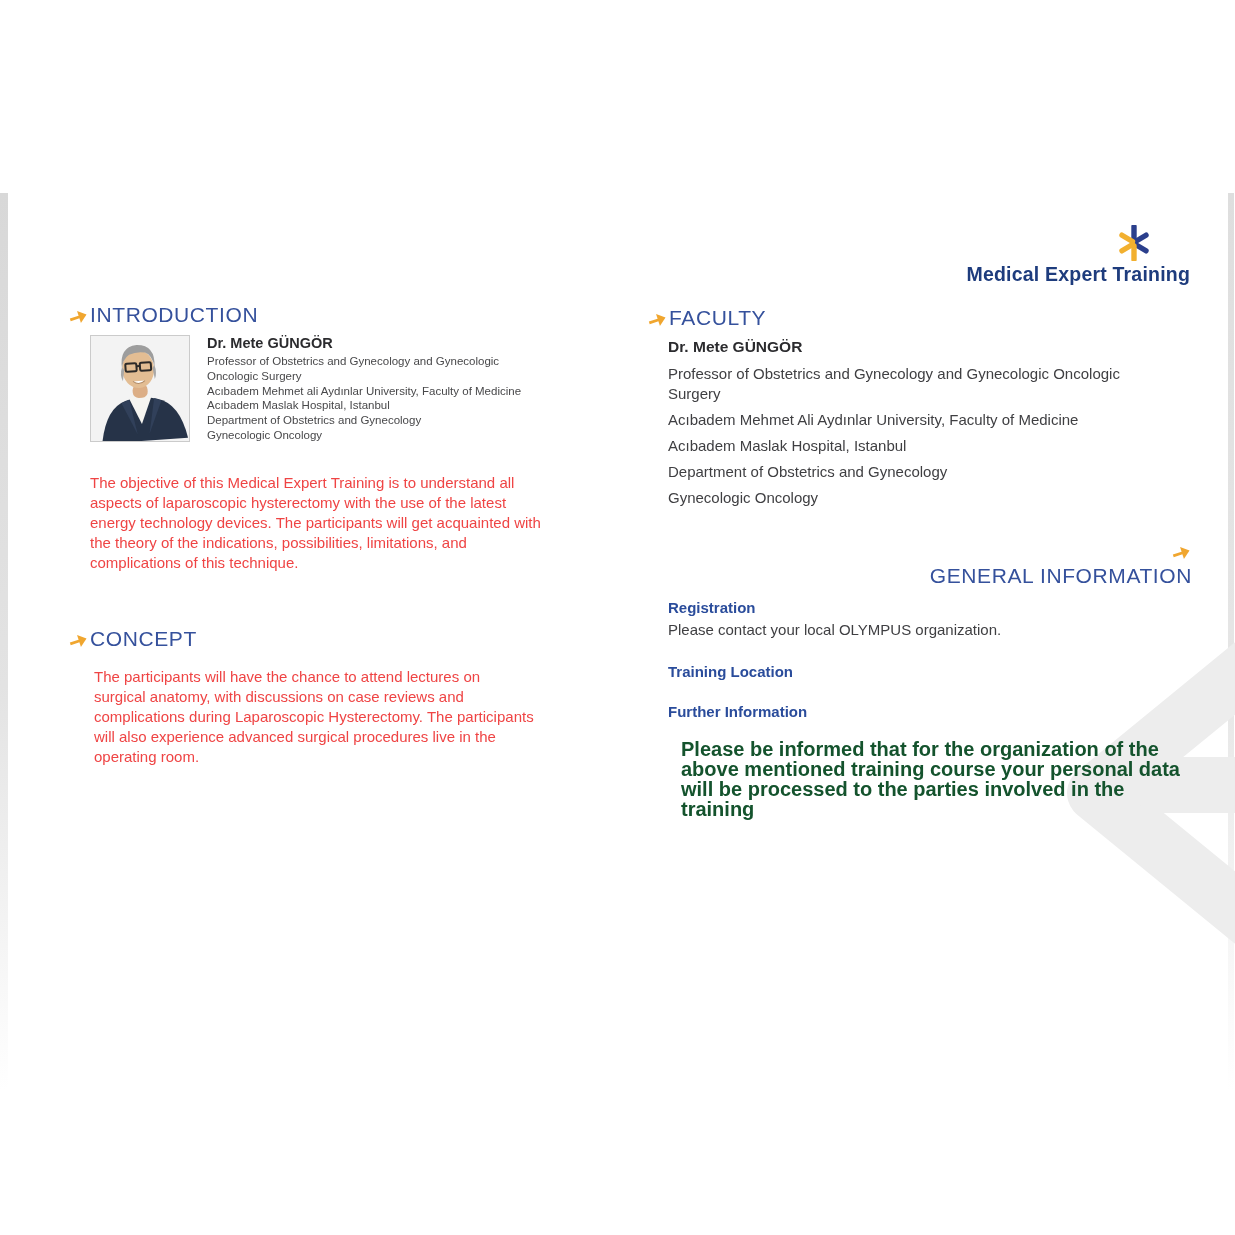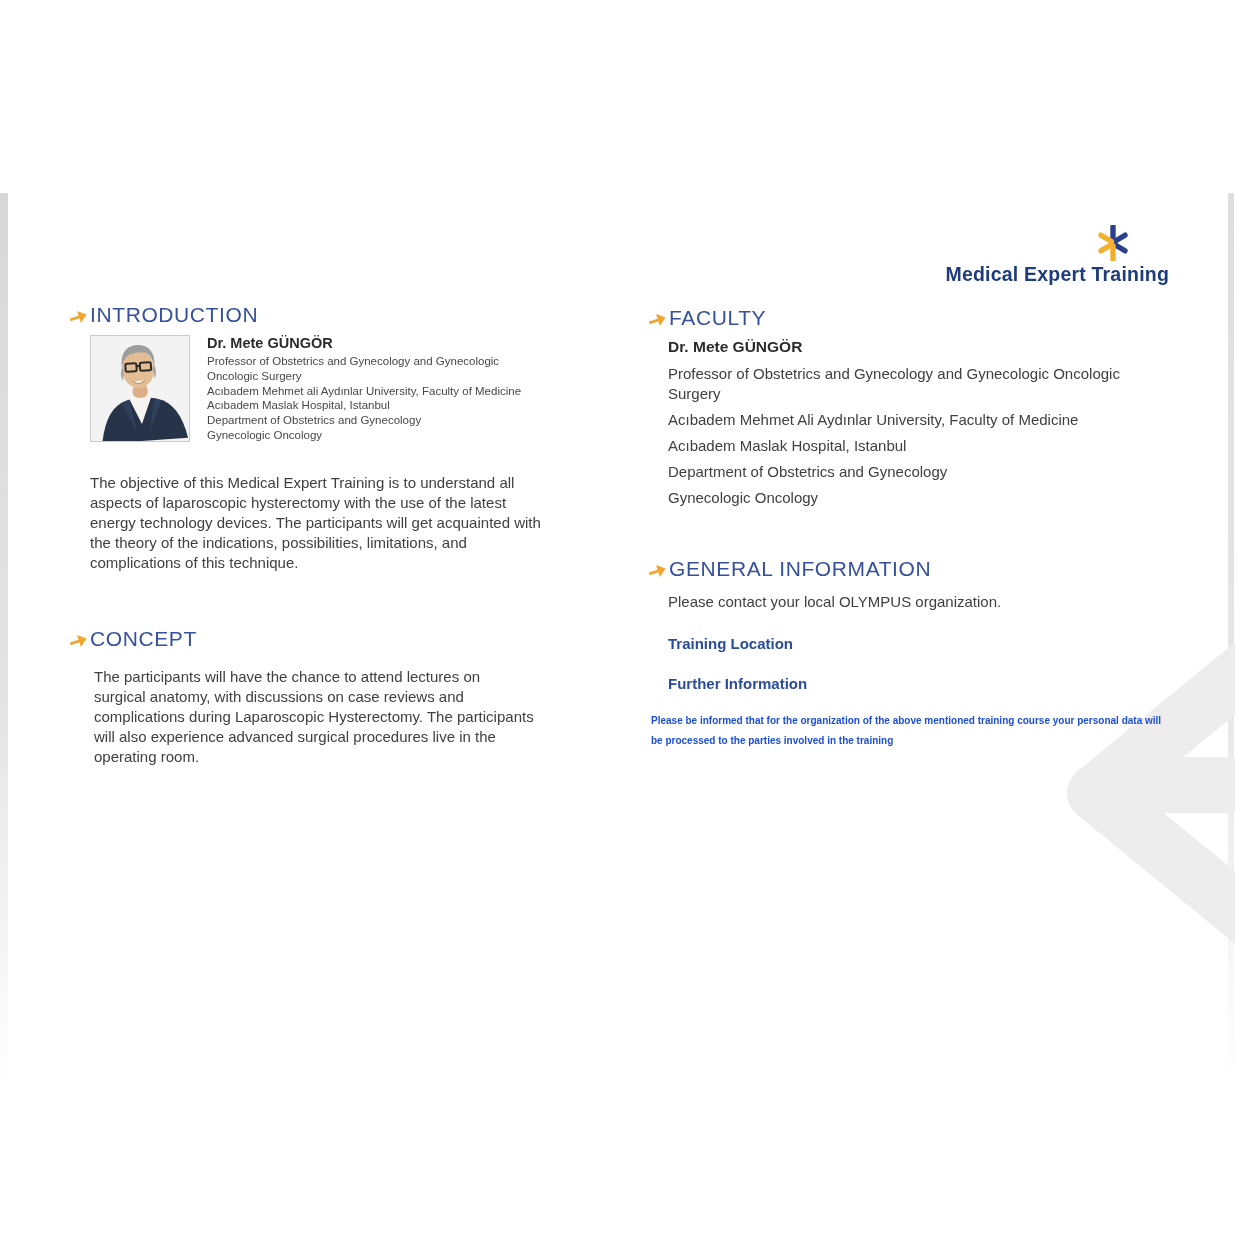--- a/index.html
+++ b/index.html
@@ -12,21 +12,21 @@
   
   .edge { position:absolute; top:193px; height:897px; z-index:0; }
   .edge-left  { left:0; width:8px;
     background:linear-gradient(180deg,#d8d8d8 0%,#e3e3e3 55%,rgba(230,230,230,0) 100%); }
   .edge-right { left:1228px; width:6px;
     background:linear-gradient(180deg,#dedede 0%,#e6e6e6 55%,rgba(232,232,232,0) 100%); }
 
   .watermark { position:absolute; left:1055px; top:615px; z-index:0; }
 
   
-  .logo { position:absolute; top:225px; right:66px; z-index:1; text-align:right; }
+  .logo { position:absolute; top:225px; right:45px; z-index:1; text-align:right; }
   .logo-star { display:block; margin:0 38px 2px auto; }
   .logo-text { font-size:19.5px; font-weight:bold; color:#1e3c7d; letter-spacing:0.2px; white-space:nowrap; }
 
   
   .col { position:absolute; z-index:1; }
   .col-left  { left:68px; top:303px; width:470px; }
   .col-right { left:647px; top:306px; width:545px; }
 
   .heading-row { display:flex; align-items:flex-end; }
   .arrow-ico { flex:0 0 22px; margin-top:3px; }
@@ -35,37 +35,37 @@
   .intro-card { display:flex; margin-top:8px; margin-left:22px; }
   .photo {
     flex:0 0 100px; width:100px; height:107px; box-sizing:border-box;
     border:1px solid #cbcbcb; background:linear-gradient(180deg,#fafafa,#e2e2e2);
     overflow:hidden;
   }
   .bio { margin-left:17px; width:350px; }
   .bio-name { font-size:14.5px; font-weight:bold; color:#2b2b2e; margin-bottom:3px; }
   .bio-line { font-size:11.5px; line-height:14.8px; color:#48484a; }
 
-  .body-par { margin:0; font-size:15px; line-height:20px; color:#404040; }
+  .body-par { margin:0; font-size:15px; line-height:20px; color:#ef4444; }
   .intro-par { margin-top:30px; margin-left:22px; width:455px; }
   .concept-head { margin-top:54px; }
   .concept-par { margin-top:16px; margin-left:26px; width:440px; }
 
   .fac-name { font-size:15.5px; font-weight:bold; color:#2b2b2e; margin:8px 0 8px 21px; }
   .fac-line { font-size:15px; line-height:20px; color:#3f3f42; margin:0 0 6px 21px; width:470px; }
 
-  .gi-head { margin-top:49px; }
+  .gi-head { margin-top:31px;flex-direction:column; }
   .info-group { margin:12px 0 0 21px; }
   .info-group.first { margin-top:11px; }
   .info-gap { margin-top:23px; }
   .info-label { font-size:15px; font-weight:bold; color:#2a4c9b; margin-bottom:4px; }
   .info-text { font-size:15px; line-height:20px; color:#3f3f42; width:485px; }
   .notice {
-    margin:19px 0 0 4px; width:515px;
-    font-size:10px; font-weight:bold; line-height:20px; color:#1d4ed8;
+    margin:19px 0 0 34px; width:515px;
+    font-size:20px; font-weight:bold; line-height:20px; color:#14532d;
   }
 </style>
 </head>
 <body>
 
 <div class="canvas">
 
   <div class="edge edge-left"></div>
   <div class="edge edge-right"></div>
 
@@ -181,20 +181,21 @@
       <svg class="arrow-ico" width="20" height="20" viewBox="0 0 24 24">
         <g transform="rotate(-18 12 12)">
           <rect x="1" y="10.3" width="12" height="3.4" fill="#f0a62f"></rect>
           <polygon points="12,4.5 21.5,12 12,19.5" fill="#f0a62f"></polygon>
         </g>
       </svg>
       <h2 class="sec">GENERAL INFORMATION</h2>
     </div>
 
     <div class="info-group first">
+      <div class="info-label">Registration</div>
       <div class="info-text">Please contact your local OLYMPUS organization.</div>
     </div>
 
     <div class="info-group info-gap">
       <div class="info-label">Training Location</div>
     </div>
 
     <div class="info-group info-gap">
       <div class="info-label">Further Information</div>
     </div>

